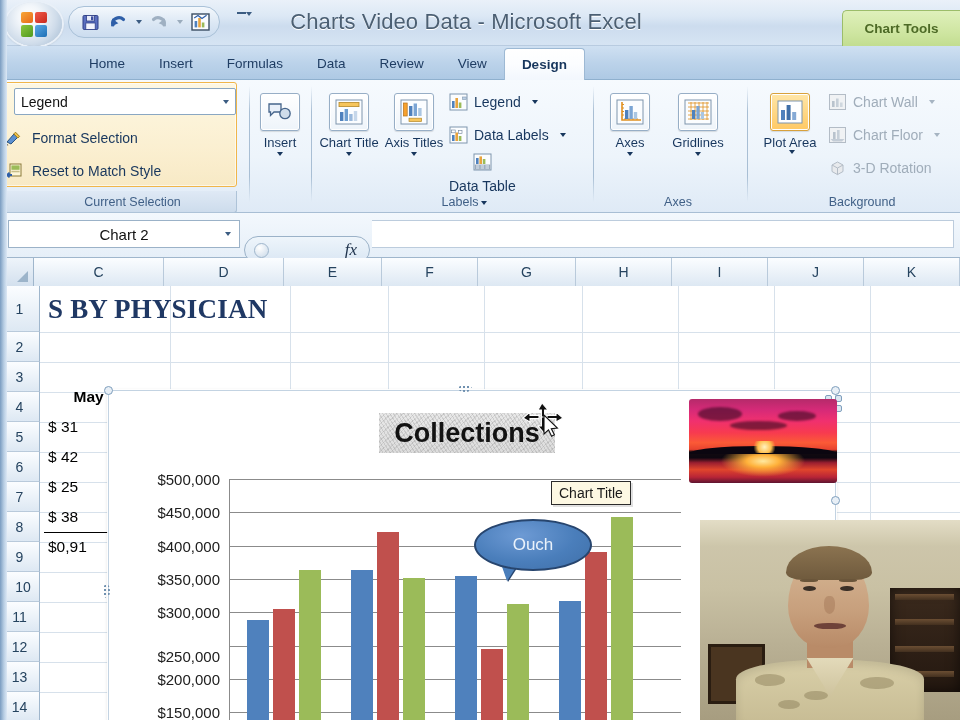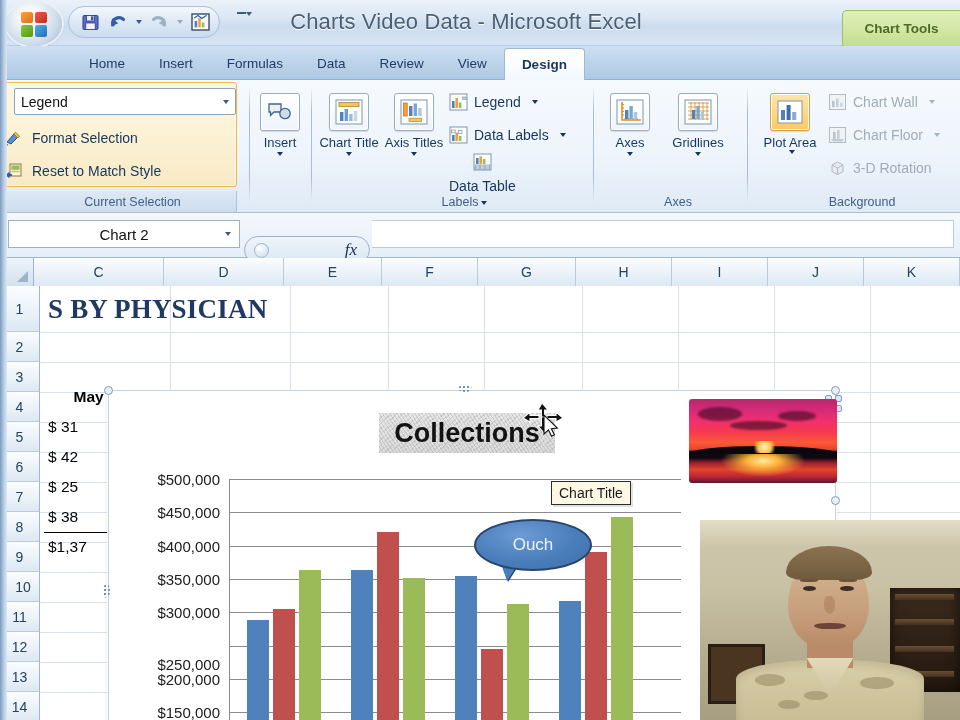--- a/index.html
+++ b/index.html
@@ -723,21 +723,21 @@
       <div class="cell title-cell" style="left:8px; top:0px; height:46px;">S BY PHYSICIAN</div>
 
       <div class="cell hdr-cell" style="left:18px; top:96px; height:30px; width:100px; justify-content:center;">May 2010</div>
       <div class="cell hdr-cell" style="left:140px; top:96px; height:30px; width:110px; justify-content:center;">Jun 2010</div>
 
       <div class="cell money" style="left:8px; top:126px; height:30px;">$   31</div>
       <div class="cell money" style="left:8px; top:156px; height:30px;">$   42</div>
       <div class="cell money" style="left:8px; top:186px; height:30px;">$   25</div>
       <div class="cell money" style="left:8px; top:216px; height:30px;">$   38</div>
       <div class="total-rule" style="left:4px; top:246px; width:66px;"></div>
-      <div class="cell money" style="left:8px; top:246px; height:30px;">$1,37</div>
+      <div class="cell money" style="left:8px; top:246px; height:30px;">$0,91</div>
     </div>
   </div>
 
   <div class="chartobj">
 
     <div class="handle dots" style="left:349px; top:-6px;"></div>
     <div class="handle" style="left:-5px; top:-5px;"></div>
     <div class="handle" style="right:-5px; top:-5px;"></div>
     <div class="handle dotsv" style="left:-6px; top:193px;"></div>
     <div class="handle" style="right:-5px; top:105px;"></div>
@@ -780,21 +780,21 @@
         <div class="ylab" style="top: 0px;">$500,000</div>
         <div class="gl" style="top: 33.3333px;"></div>
         <div class="ylab" style="top: 33.3333px;">$450,000</div>
         <div class="gl" style="top: 66.6667px;"></div>
         <div class="ylab" style="top: 66.6667px;">$400,000</div>
         <div class="gl" style="top: 100px;"></div>
         <div class="ylab" style="top: 100px;">$350,000</div>
         <div class="gl" style="top: 133.333px;"></div>
         <div class="ylab" style="top: 133.333px;">$300,000</div>
         <div class="gl" style="top: 166.667px;"></div>
-        <div class="ylab" style="top: 185px;">$250,000</div>
+        <div class="ylab" style="top: 177px;">$250,000</div>
         <div class="gl" style="top: 200px;"></div>
         <div class="ylab" style="top: 200px;">$200,000</div>
         <div class="gl" style="top: 233.333px;"></div>
         <div class="ylab" style="top: 233.333px;">$150,000</div>
         <div class="bar b1" title="May 2010 Group 1" style="background: rgb(79, 129, 189); left: 18px; height: 158.667px;"></div>
         <div class="bar b2" title="Jun 2010 Group 1" style="background: rgb(192, 80, 77); left: 44px; height: 170px;"></div>
         <div class="bar b3" title="Jul 2010 Group 1" style="background: rgb(155, 187, 89); left: 70px; height: 208.667px;"></div>
         <div class="bar b1" title="May 2010 Group 2" style="background: rgb(79, 129, 189); left: 122px; height: 208.667px;"></div>
         <div class="bar b2" title="Jun 2010 Group 2" style="background: rgb(192, 80, 77); left: 148px; height: 246.667px;"></div>
         <div class="bar b3" title="Jul 2010 Group 2" style="background: rgb(155, 187, 89); left: 174px; height: 201.333px;"></div>

